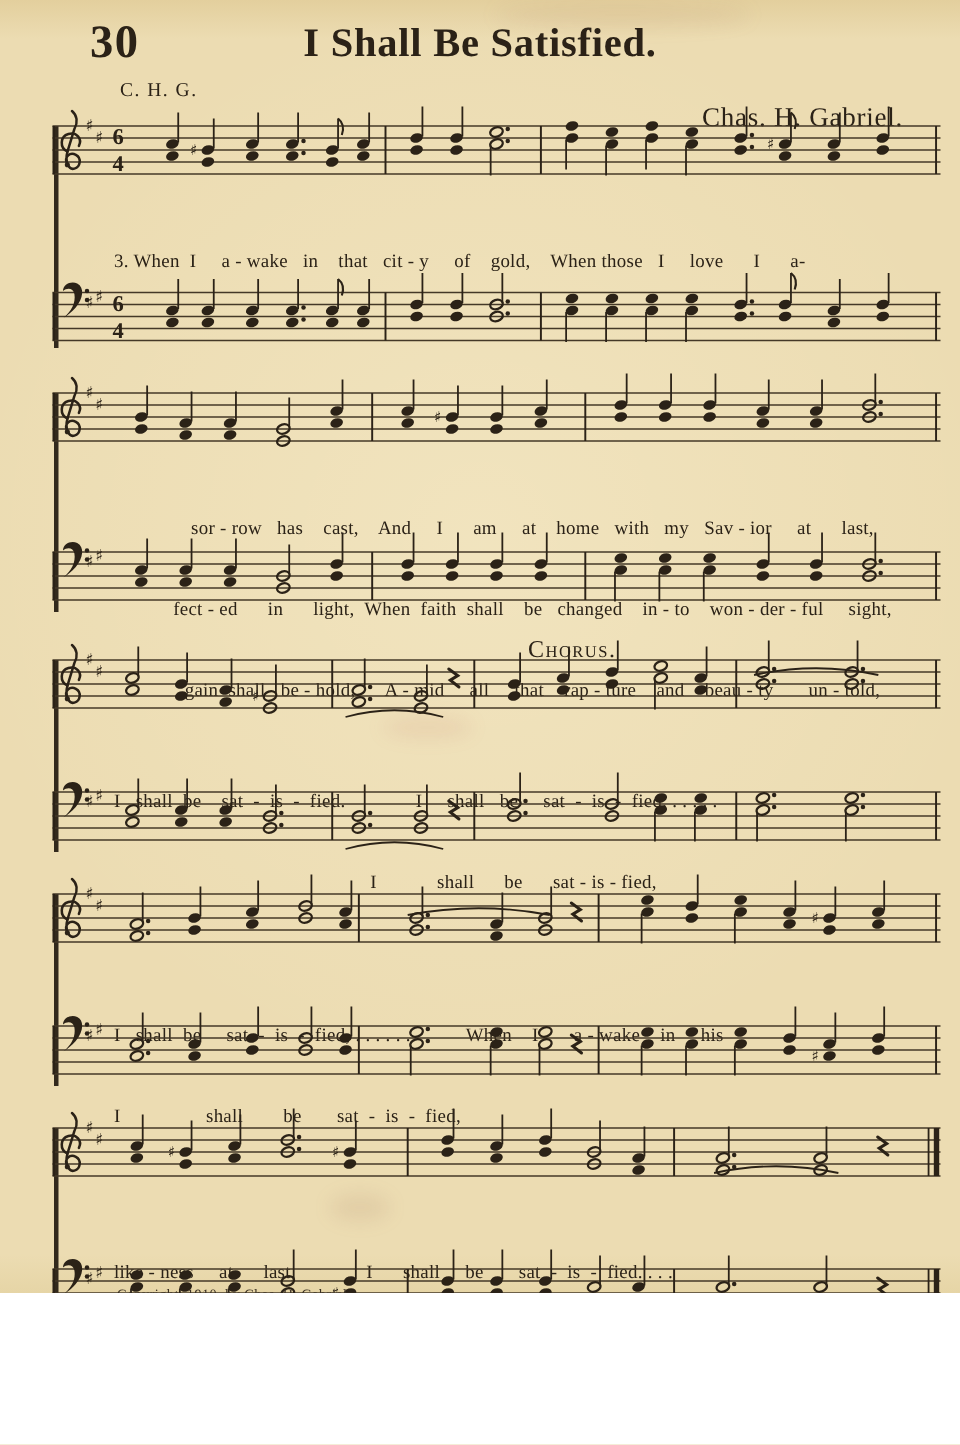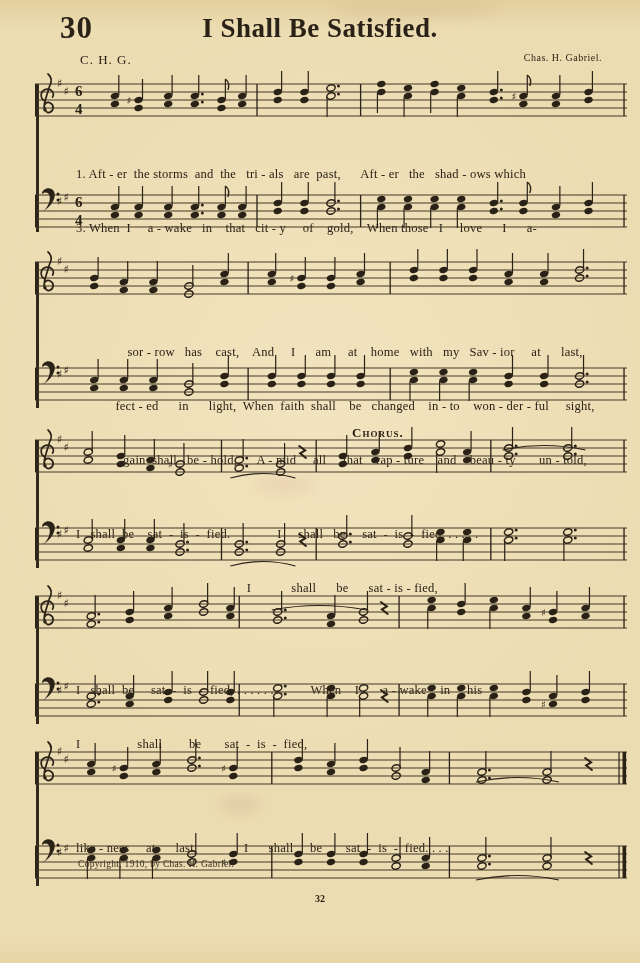--- a/index.html
+++ b/index.html
@@ -1,43 +1,43 @@
 <!DOCTYPE html>
 <html><head>
 <meta charset="utf-8">
 <style>
   html,body{margin:0;padding:0;}
   #page{
     position:relative;
-    width:640px;height:963px;
+    width:640px;height:862px;
     background:
       radial-gradient(ellipse 90% 70% at 50% 42%, rgba(255,248,222,.28), rgba(0,0,0,0) 60%),
       linear-gradient(180deg, #e3cf9d 0%, #ecdcb2 3%, #ecdcb2 97%, #e6d5a6 100%),
       #ebdab0;
     font-family:"Liberation Serif","DejaVu Serif",serif;
     color:#2b2217;
     overflow:hidden;
   }
   .smudge{position:absolute;border-radius:50%;filter:blur(6px);pointer-events:none;}
   #smudge1{left:330px;top:2px;width:170px;height:16px;background:rgba(170,120,90,.10);}
   #smudge2{left:220px;top:796px;width:40px;height:18px;background:rgba(160,110,80,.12);}
   #smudge3{left:255px;top:478px;width:60px;height:14px;background:rgba(190,90,80,.10);}
 
   .hymn-number{position:absolute;left:60px;top:10px;font-size:31px;font-weight:bold;letter-spacing:1px;}
   .title{position:absolute;left:0;right:0;top:13px;text-align:center;font-size:27px;font-weight:bold;letter-spacing:.5px;}
   .attrib-left{position:absolute;left:80px;top:52px;font-size:13px;letter-spacing:1px;text-align:center;}
-  .attrib-right{position:absolute;right:38px;top:52px;font-size:10px;letter-spacing:.5px;}
+  .attrib-right{position:absolute;right:38px;top:68px;font-size:18px;letter-spacing:.5px;}
 
   .system-bracket{position:absolute;width:3px;background:#32291c;}
   svg.staff{position:absolute;left:35px;width:592px;height:64px;overflow:visible;display:block;}
 
   .lyrics{position:absolute;left:76px;right:6px;font-size:12.6px;line-height:18px;white-space:pre;letter-spacing:.2px;}
   .lyrics div{height:18px;}
 
-  .chorus-label{position:absolute;left:352px;top:425px;font-size:13px;font-variant:small-caps;font-weight:bold;letter-spacing:1px;}
+  .chorus-label{position:absolute;left:352px;top:425px;font-size:16px;font-variant:small-caps;font-weight:normal;letter-spacing:1px;}
 
   .copyright{position:absolute;left:78px;top:859px;font-size:9.5px;letter-spacing:.3px;color:#3a3023;}
   .page-number{position:absolute;left:0;right:0;top:893px;text-align:center;font-size:10px;font-weight:bold;}
 </style>
 </head>
 <body>
 
 <div id="page">
 
   <div class="smudge" id="smudge1"></div>
@@ -123,21 +123,20 @@
       <path d="M492.29999999999995,7 q5,4 2.5,11" stroke="#2b2217" stroke-width="1.4" fill="none"></path>
       <text x="476.4" y="31.5" font-size="10" fill="#2b2217" font-family="&quot;DejaVu Sans&quot;,sans-serif">♯</text>
       <ellipse cx="520.96" cy="28" rx="4.3" ry="3.1" transform="rotate(-18 520.96 28)" fill="#2b2217"></ellipse>
       <ellipse cx="520.96" cy="36" rx="4.3" ry="3.1" transform="rotate(-18 520.96 36)" fill="#2b2217"></ellipse>
       <line x1="524.86" y1="27" x2="524.86" y2="7" stroke="#2b2217" stroke-width="1.2"></line>
       <ellipse cx="553.52" cy="24" rx="4.3" ry="3.1" transform="rotate(-18 553.52 24)" fill="#2b2217"></ellipse>
       <ellipse cx="553.52" cy="32" rx="4.3" ry="3.1" transform="rotate(-18 553.52 32)" fill="#2b2217"></ellipse>
       <line x1="557.42" y1="23" x2="557.42" y2="3" stroke="#2b2217" stroke-width="1.2"></line>
     </svg>
   <div class="lyrics" style="top:129px;">
-    <div>1. Aft - er  the storms  and  the   tri - als   are  past,      Aft - er   the   shad - ows which</div>
     <div>3. When  I     a - wake   in    that   cit - y     of    gold,    When those   I     love      I      a-</div>
   </div>
   <svg class="staff" style="top:179px;" viewBox="0 0 592 64">
       <line x1="0" y1="16" x2="592" y2="16" stroke="#443827" stroke-width="1"></line>
       <line x1="0" y1="24" x2="592" y2="24" stroke="#443827" stroke-width="1"></line>
       <line x1="0" y1="32" x2="592" y2="32" stroke="#443827" stroke-width="1"></line>
       <line x1="0" y1="40" x2="592" y2="40" stroke="#443827" stroke-width="1"></line>
       <line x1="0" y1="48" x2="592" y2="48" stroke="#443827" stroke-width="1"></line>
       <line x1="0.8" y1="16" x2="0.8" y2="48" stroke="#2b2217" stroke-width="1.6"></line>
       <line x1="222" y1="16" x2="222" y2="48" stroke="#2b2217" stroke-width="1.3"></line>

